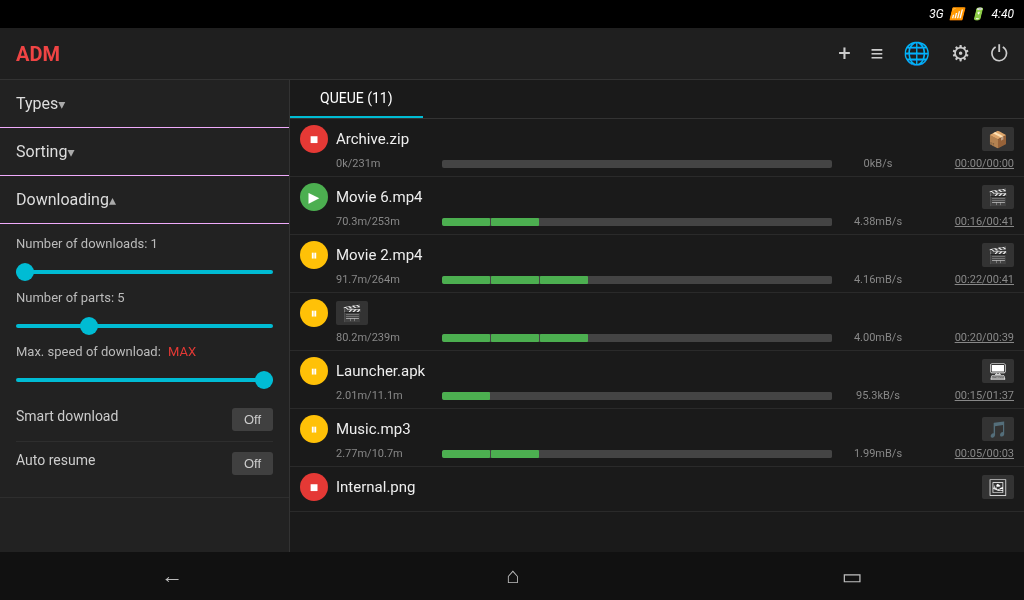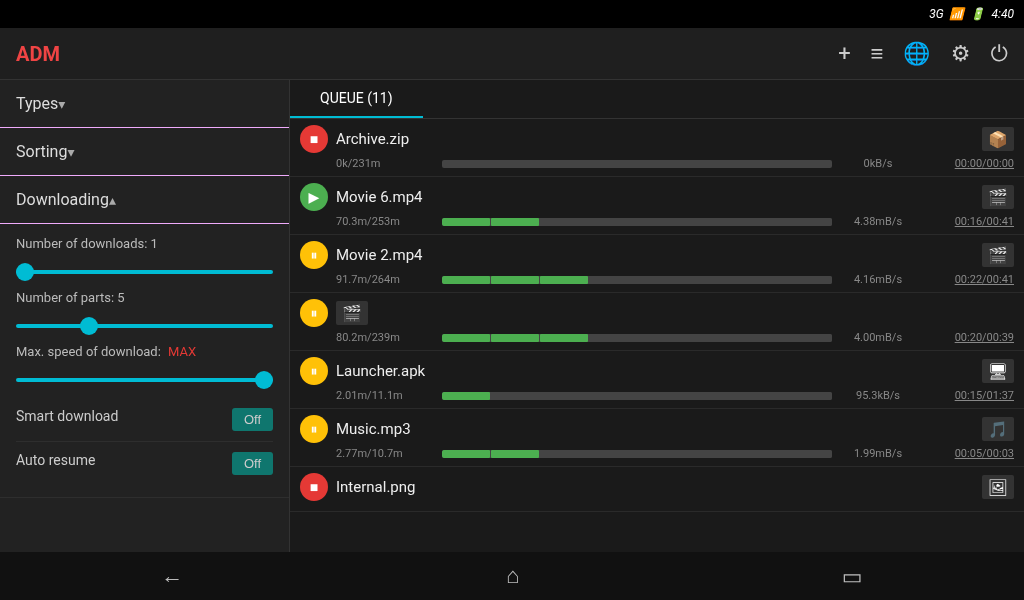--- a/index.html
+++ b/index.html
@@ -114,21 +114,21 @@
 
     
     .toggle-row {
       display: flex;
       justify-content: space-between;
       padding: 10px 0;
       border-bottom: 1px solid #2e2e2e;
     }
     .toggle-label { font-size: 14px; color: #ccc; }
     .toggle-btn {
-      background: #0f766e;
+      background: #404040;
       color: #ccc;
       border: none;
       border-radius: 3px;
       padding: 4px 12px;
       font-size: 13px;
       cursor: pointer;
     }
 
     
     .content-area {

